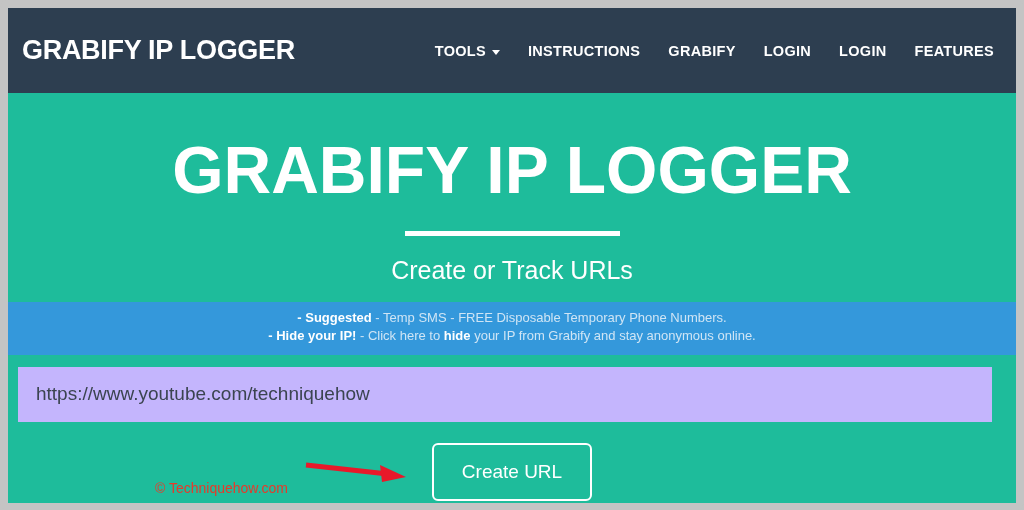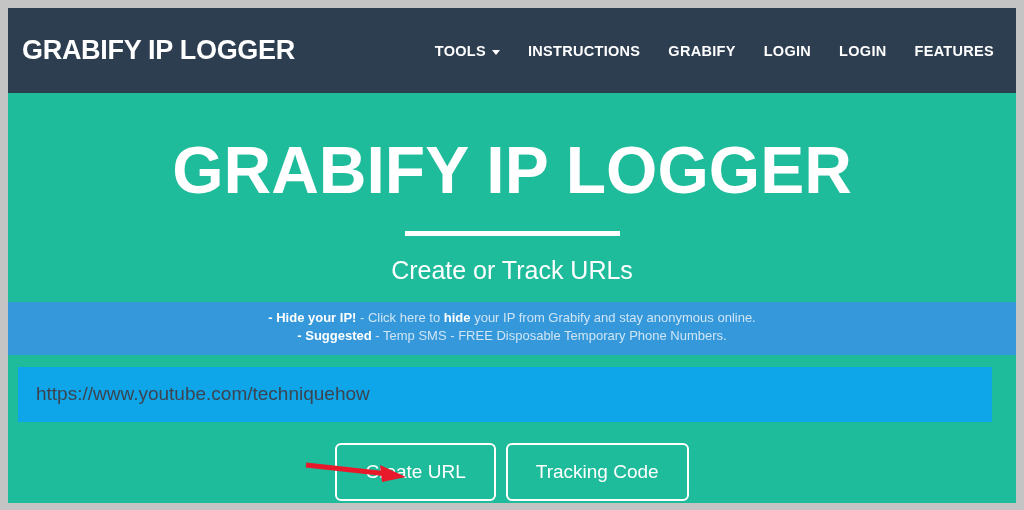--- a/index.html
+++ b/index.html
@@ -128,21 +128,21 @@
   .notice .strong {
     color: #ffffff;
     font-weight: bold;
   }
 
   .notice-row { white-space: nowrap; }
 
   
   .input-wrap {
     margin: 12px 24px 0 10px;
-    background: #0ea5e9;
+    background: #c4b5fd;
     height: 55px;
     display: flex;
     align-items: center;
     padding: 0 16px;
     box-sizing: border-box;
   }
 
   .url-input {
     border: none;
     outline: none;
@@ -222,36 +222,36 @@
     </div>
 
     <div class="hero">
       <h1 class="hero-title">GRABIFY IP LOGGER</h1>
       <div class="hero-divider"></div>
       <p class="hero-sub">Create or Track URLs</p>
     </div>
 
     <div class="notice">
       <div class="notice-row">
+        <span class="strong">- Suggested</span><span> - Temp SMS - FREE Disposable Temporary Phone Numbers.</span>
+      </div>
+      <div class="notice-row">
         <span class="strong">- Hide your IP!</span><span> - Click here to </span><span class="strong">hide</span><span> your IP from Grabify and stay anonymous online.</span>
       </div>
-      <div class="notice-row">
-        <span class="strong">- Suggested</span><span> - Temp SMS - FREE Disposable Temporary Phone Numbers.</span>
-      </div>
     </div>
 
     <div class="input-wrap">
       <input class="url-input" type="text" value="https://www.youtube.com/techniquehow" style="">
     </div>
 
     <div class="actions">
       <button class="btn btn-create">Create URL</button>
-      <button class="btn btn-track">Tracking Code</button>
     </div>
 
   </div>
 
   <svg class="arrow" viewBox="0 0 110 34">
     <line x1="4" y1="13" x2="86" y2="22" stroke="#e8192a" stroke-width="5"></line>
     <polygon points="104,25 78,13 80,30" fill="#e8192a"></polygon>
   </svg>
 
+  <div class="watermark">© Techniquehow.com</div>
 </div>
 
 </body></html>

